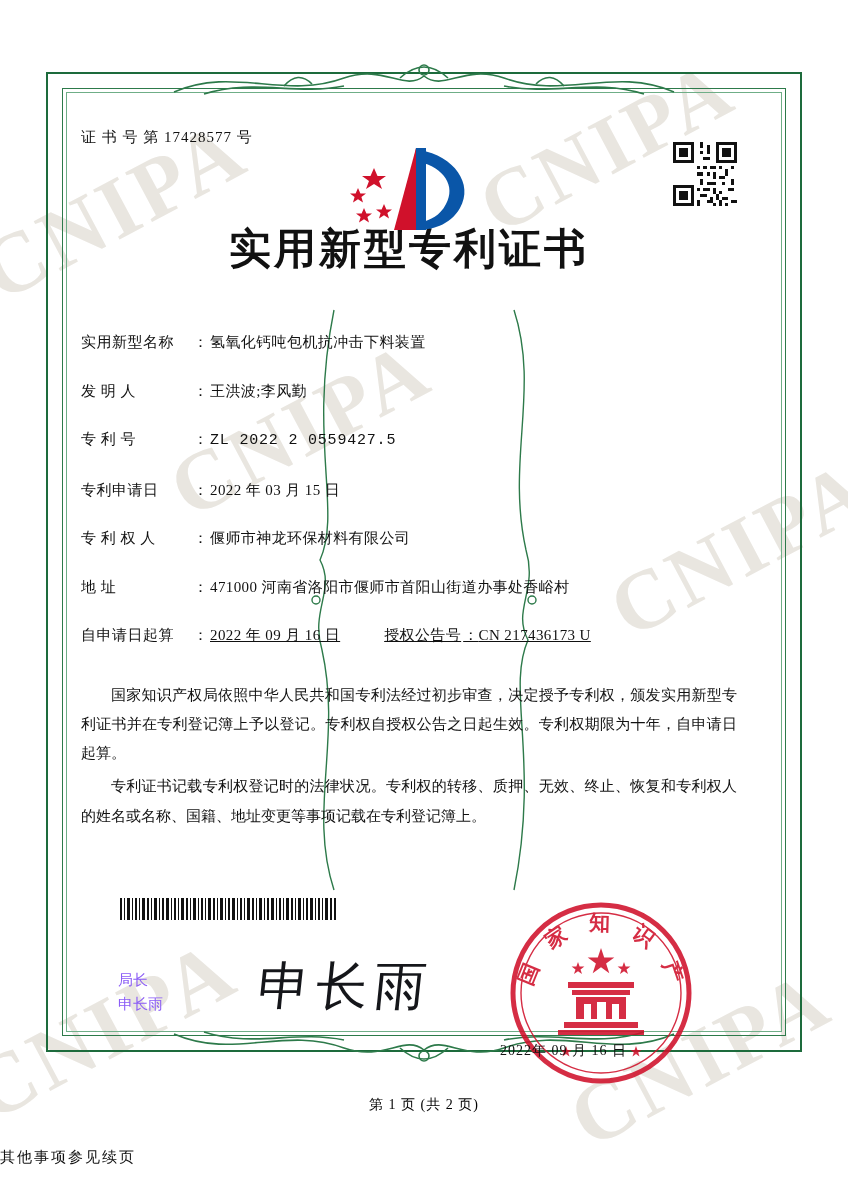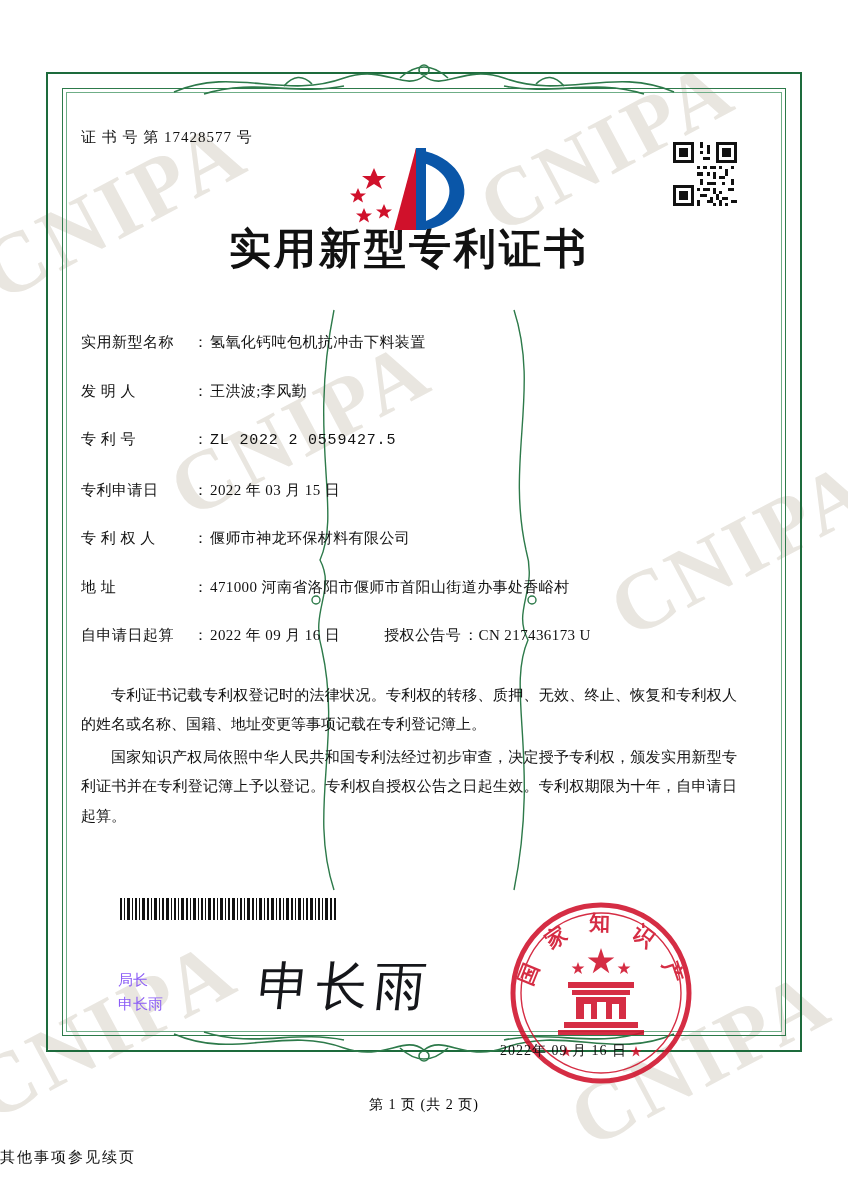--- a/index.html
+++ b/index.html
@@ -167,20 +167,21 @@
     flex: 1;
     letter-spacing: 0.4px;
   }
   .field-value.mono {
     font-family: Liberation Mono, monospace;
     letter-spacing: 0.8px;
   }
   .inline-pair {
     display: flex;
     align-items: flex-end;
+    text-decoration: underline;
   }
   .inline-pair .sub-label {
     margin-left: 44px;
     margin-right: 2px;
   }
 
   .paragraphs {
     margin-top: 34px;
     font-size: 15px;
     line-height: 1.95;
@@ -438,22 +439,22 @@
         <span class="field-value inline-pair">
           <span>2022 年 09 月 16 日</span>
           <span class="sub-label">授权公告号</span>
           <span>：</span>
           <span class="mono">CN 217436173 U</span>
         </span>
       </div>
     </div>
 
     <div class="paragraphs">
+      <p>国家知识产权局依照中华人民共和国专利法经过初步审查，决定授予专利权，颁发实用新型专利证书并在专利登记簿上予以登记。专利权自授权公告之日起生效。专利权期限为十年，自申请日起算。</p>
       <p>专利证书记载专利权登记时的法律状况。专利权的转移、质押、无效、终止、恢复和专利权人的姓名或名称、国籍、地址变更等事项记载在专利登记簿上。</p>
-      <p>国家知识产权局依照中华人民共和国专利法经过初步审查，决定授予专利权，颁发实用新型专利证书并在专利登记簿上予以登记。专利权自授权公告之日起生效。专利权期限为十年，自申请日起算。</p>
     </div>
   </div>
 
   <svg class="barcode" width="216" height="22" viewBox="0 0 216 22" shape-rendering="crispEdges">
     <rect width="216" height="22" fill="#ffffff" fill-opacity="0"></rect>
     <g fill="#111111">
       <rect x="0" y="0" width="2" height="22"></rect>
         <rect x="4" y="0" width="1" height="22"></rect>
       <rect x="7" y="0" width="3" height="22"></rect>
         <rect x="12" y="0" width="1" height="22"></rect>

